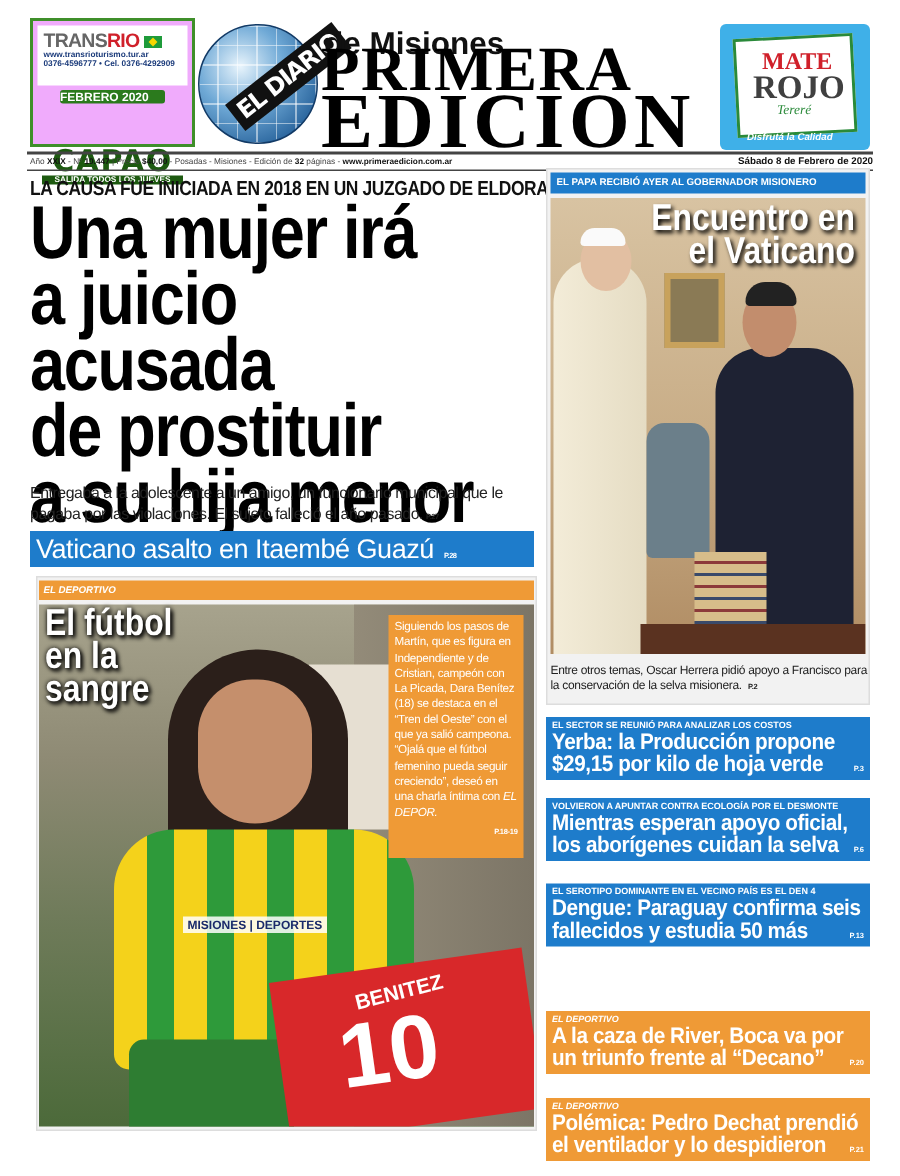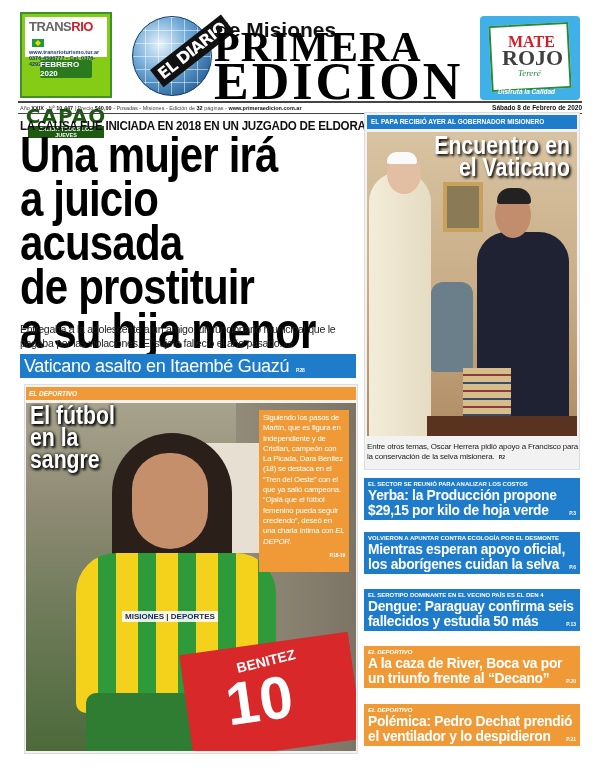--- a/index.html
+++ b/index.html
@@ -1,20 +1,20 @@
 <!DOCTYPE html>
 <html><head>
 <meta charset="utf-8">
 <style>
   * { box-sizing: border-box; margin: 0; padding: 0; }
   body { width: 600px; height: 784px; background: #ffffff; font-family: "Liberation Sans", sans-serif; position: relative; overflow: hidden; }
   .abs { position: absolute; }
 
   
-  .ad-left { left: 20px; top: 12px; width: 92px; height: 86px; background: #84cc16; border: 2px solid #3f8f2a; }
+  .ad-left { left: 20px; top: 12px; width: 110px; height: 86px; background: #f0abfc; border: 2px solid #3f8f2a; }
   .ad-left .top { background: #fff; margin: 3px; height: 40px; padding: 2px 4px; }
   .ad-left .brand { font-size: 13px; font-weight: bold; color: #666; letter-spacing: -0.5px; }
   .ad-left .brand b { color: #d0202a; }
   .ad-left .flag { display: inline-block; width: 12px; height: 8px; background: #1e9b3a; margin-left: 3px; vertical-align: middle; position: relative; }
   .ad-left .flag::after { content: ""; position: absolute; left: 3px; top: 1px; width: 6px; height: 6px; background: #f7d600; transform: rotate(45deg) scale(0.7); }
   .ad-left .url { font-size: 5.5px; color: #1a3a7a; font-weight: bold; }
   .ad-left .tel { font-size: 5.5px; color: #1a3a7a; font-weight: bold; }
   .ad-left .month { font-size: 8px; font-weight: bold; color: #fff; background: #2b7a1d; margin: 0 18px; border-radius: 2px; }
   .ad-left .dest { text-align: center; font-size: 20px; font-weight: bold; color: #1d5a10; letter-spacing: 1px; line-height: 20px; font-family: "DejaVu Sans", sans-serif; margin-top: 28px; }
   .ad-left .sub { text-align: center; font-size: 5.5px; font-weight: bold; color: #fff; background: #1d5a10; margin: 0 6px; }
@@ -80,21 +80,21 @@
   .vat-photo .man { position: absolute; left: 110px; top: 100px; width: 92px; height: 204px; background: #1e2233; border-radius: 30px 30px 0 0; }
   .vat-photo .manhead { position: absolute; left: 128px; top: 60px; width: 36px; height: 46px; background: #c28d6d; border-radius: 50%; }
   .vat-photo .manhair { position: absolute; left: 130px; top: 56px; width: 34px; height: 16px; background: #222; border-radius: 18px 18px 4px 4px; }
   .vat-photo .basket { position: absolute; left: 96px; top: 236px; width: 48px; height: 50px; background: repeating-linear-gradient(180deg, #d7bd8a 0 6px, #8c3a3a 6px 8px, #d7bd8a 8px 14px, #3a4a6a 14px 16px); }
   .vat-photo .table { position: absolute; left: 60px; top: 284px; width: 150px; height: 20px; background: #5a3220; }
   .vat-title { left: 400px; top: 134px; font-weight: bold; font-size: 25px; line-height: 22px; color: #fff; text-shadow: 2px 2px 3px #000; text-align: right; width: 170px; transform: scaleX(0.85); transform-origin: right top; }
   .vat-caption { left: 367px; top: 442px; width: 212px; font-size: 8px; line-height: 10px; color: #222; letter-spacing: -0.2px; }
 
   .box { left: 364px; width: 216px; color: #fff; padding: 3px 4px 3px 4px; }
   .box.blue { background: #1e7ccb; }
-  .box.orange { background: #ef9a36; }
+  .box.orange { background: #ef9a36; margin-top: 28px; }
   .box .kick { font-size: 6px; font-weight: bold; letter-spacing: 0; white-space: nowrap; }
   .box.orange .kick { font-style: italic; }
   .box .title { font-size: 15px; font-weight: bold; line-height: 15px; letter-spacing: -0.3px; transform: scaleX(0.92); transform-origin: left; white-space: nowrap; }
   .box .p { font-size: 5px; font-weight: bold; float: right; margin-top: -7px; }
 </style>
 </head>
 <body>
 
 <div class="abs ad-left">
   <div class="top">

